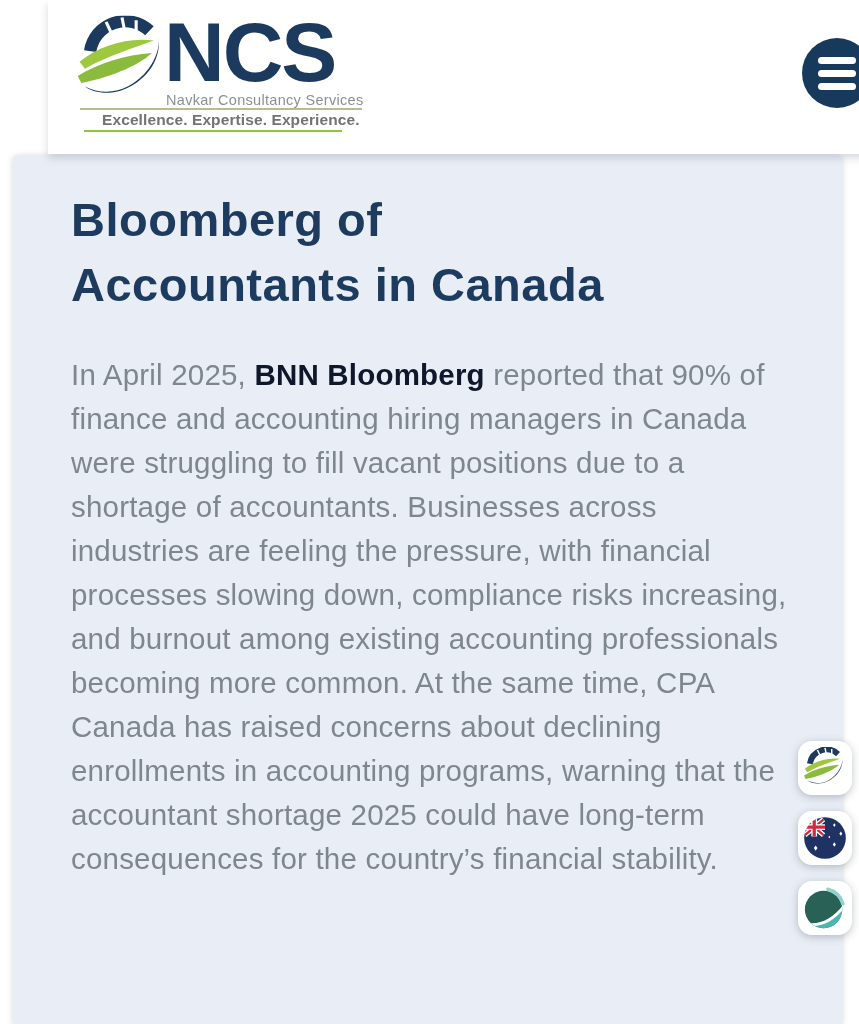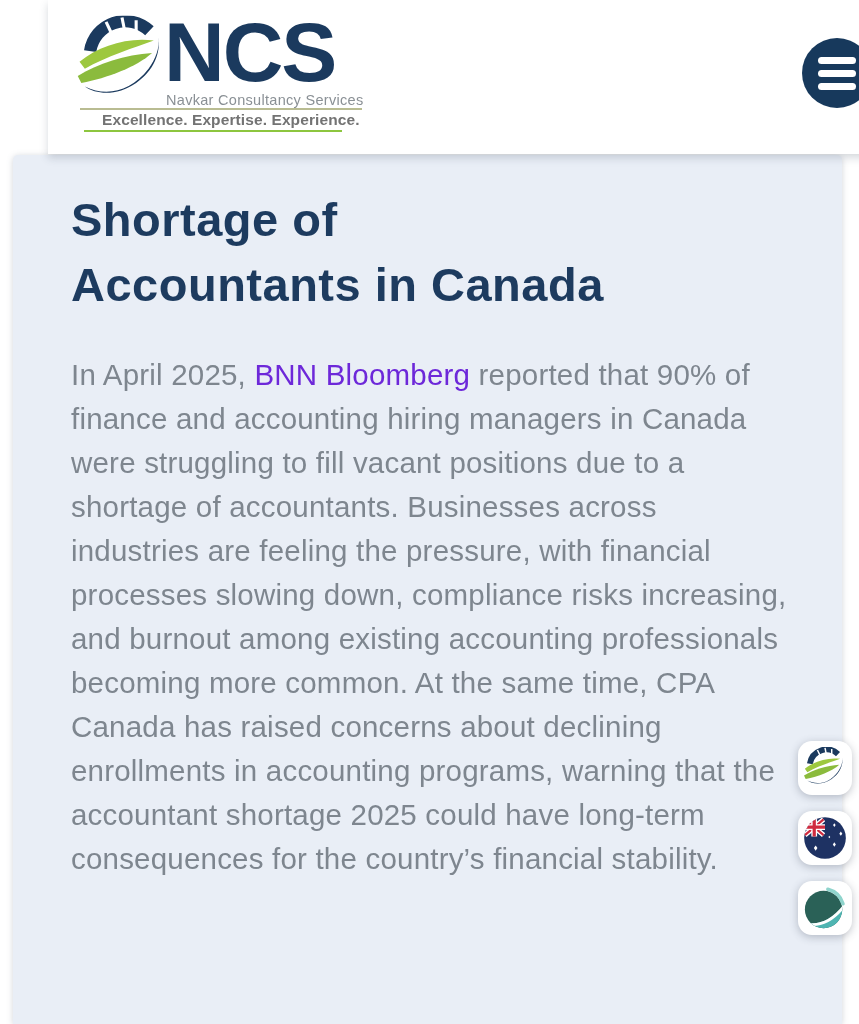--- a/index.html
+++ b/index.html
@@ -53,21 +53,21 @@
     font-size:47px; line-height:65px; font-weight:700;
     color:#1d3b5f; letter-spacing:0.5px;
   }
   .page-title .line { display:block; }
   .article-paragraph {
     margin-top:36px;
     font-size:29.5px; line-height:44px;
     color:#7e868f; letter-spacing:0.2px;
     max-width:721px;
   }
-  .inline-link { color:#6d28d9; text-decoration:none; cursor:pointer; }
+  .inline-link { color:#0f172a; text-decoration:none; cursor:pointer;font-weight:bold; }
 
   
   .float-stack {
     position:absolute; right:7px; top:741px; z-index:10;
     display:flex; flex-direction:column; gap:16px;
   }
   .fab {
     width:54px; height:54px; border-radius:14px; background:#ffffff;
     border:none; cursor:pointer; padding:0;
     display:flex; align-items:center; justify-content:center;
@@ -136,21 +136,21 @@
     </div>
     <button class="menu-btn" aria-label="Menu">
       <span class="bar"></span>
       <span class="bar"></span>
       <span class="bar"></span>
     </button>
   </header>
 
   <main class="content-card">
     <h1 class="page-title">
-      <span class="line">Shortage of</span>
+      <span class="line">Bloomberg of</span>
       <span class="line">Accountants in Canada</span>
     </h1>
     <p class="article-paragraph"><span>In April 2025, </span><a class="inline-link">BNN Bloomberg</a><span> reported that 90% of finance and accounting hiring managers in Canada were struggling to fill vacant positions due to a shortage of accountants. Businesses across industries are feeling the pressure, with financial processes slowing down, compliance risks increasing, and burnout among existing accounting professionals becoming more common. At the same time, CPA Canada has raised concerns about declining enrollments in accounting programs, warning that the accountant shortage 2025 could have long-term consequences for the country’s financial stability.</span></p>
   </main>
 
   <div class="float-stack">
     <button class="fab" aria-label="NCS">
       <svg width="44" height="42" viewBox="0 0 104 100">
           <use href="#ncs-globe"></use>
         </svg>

